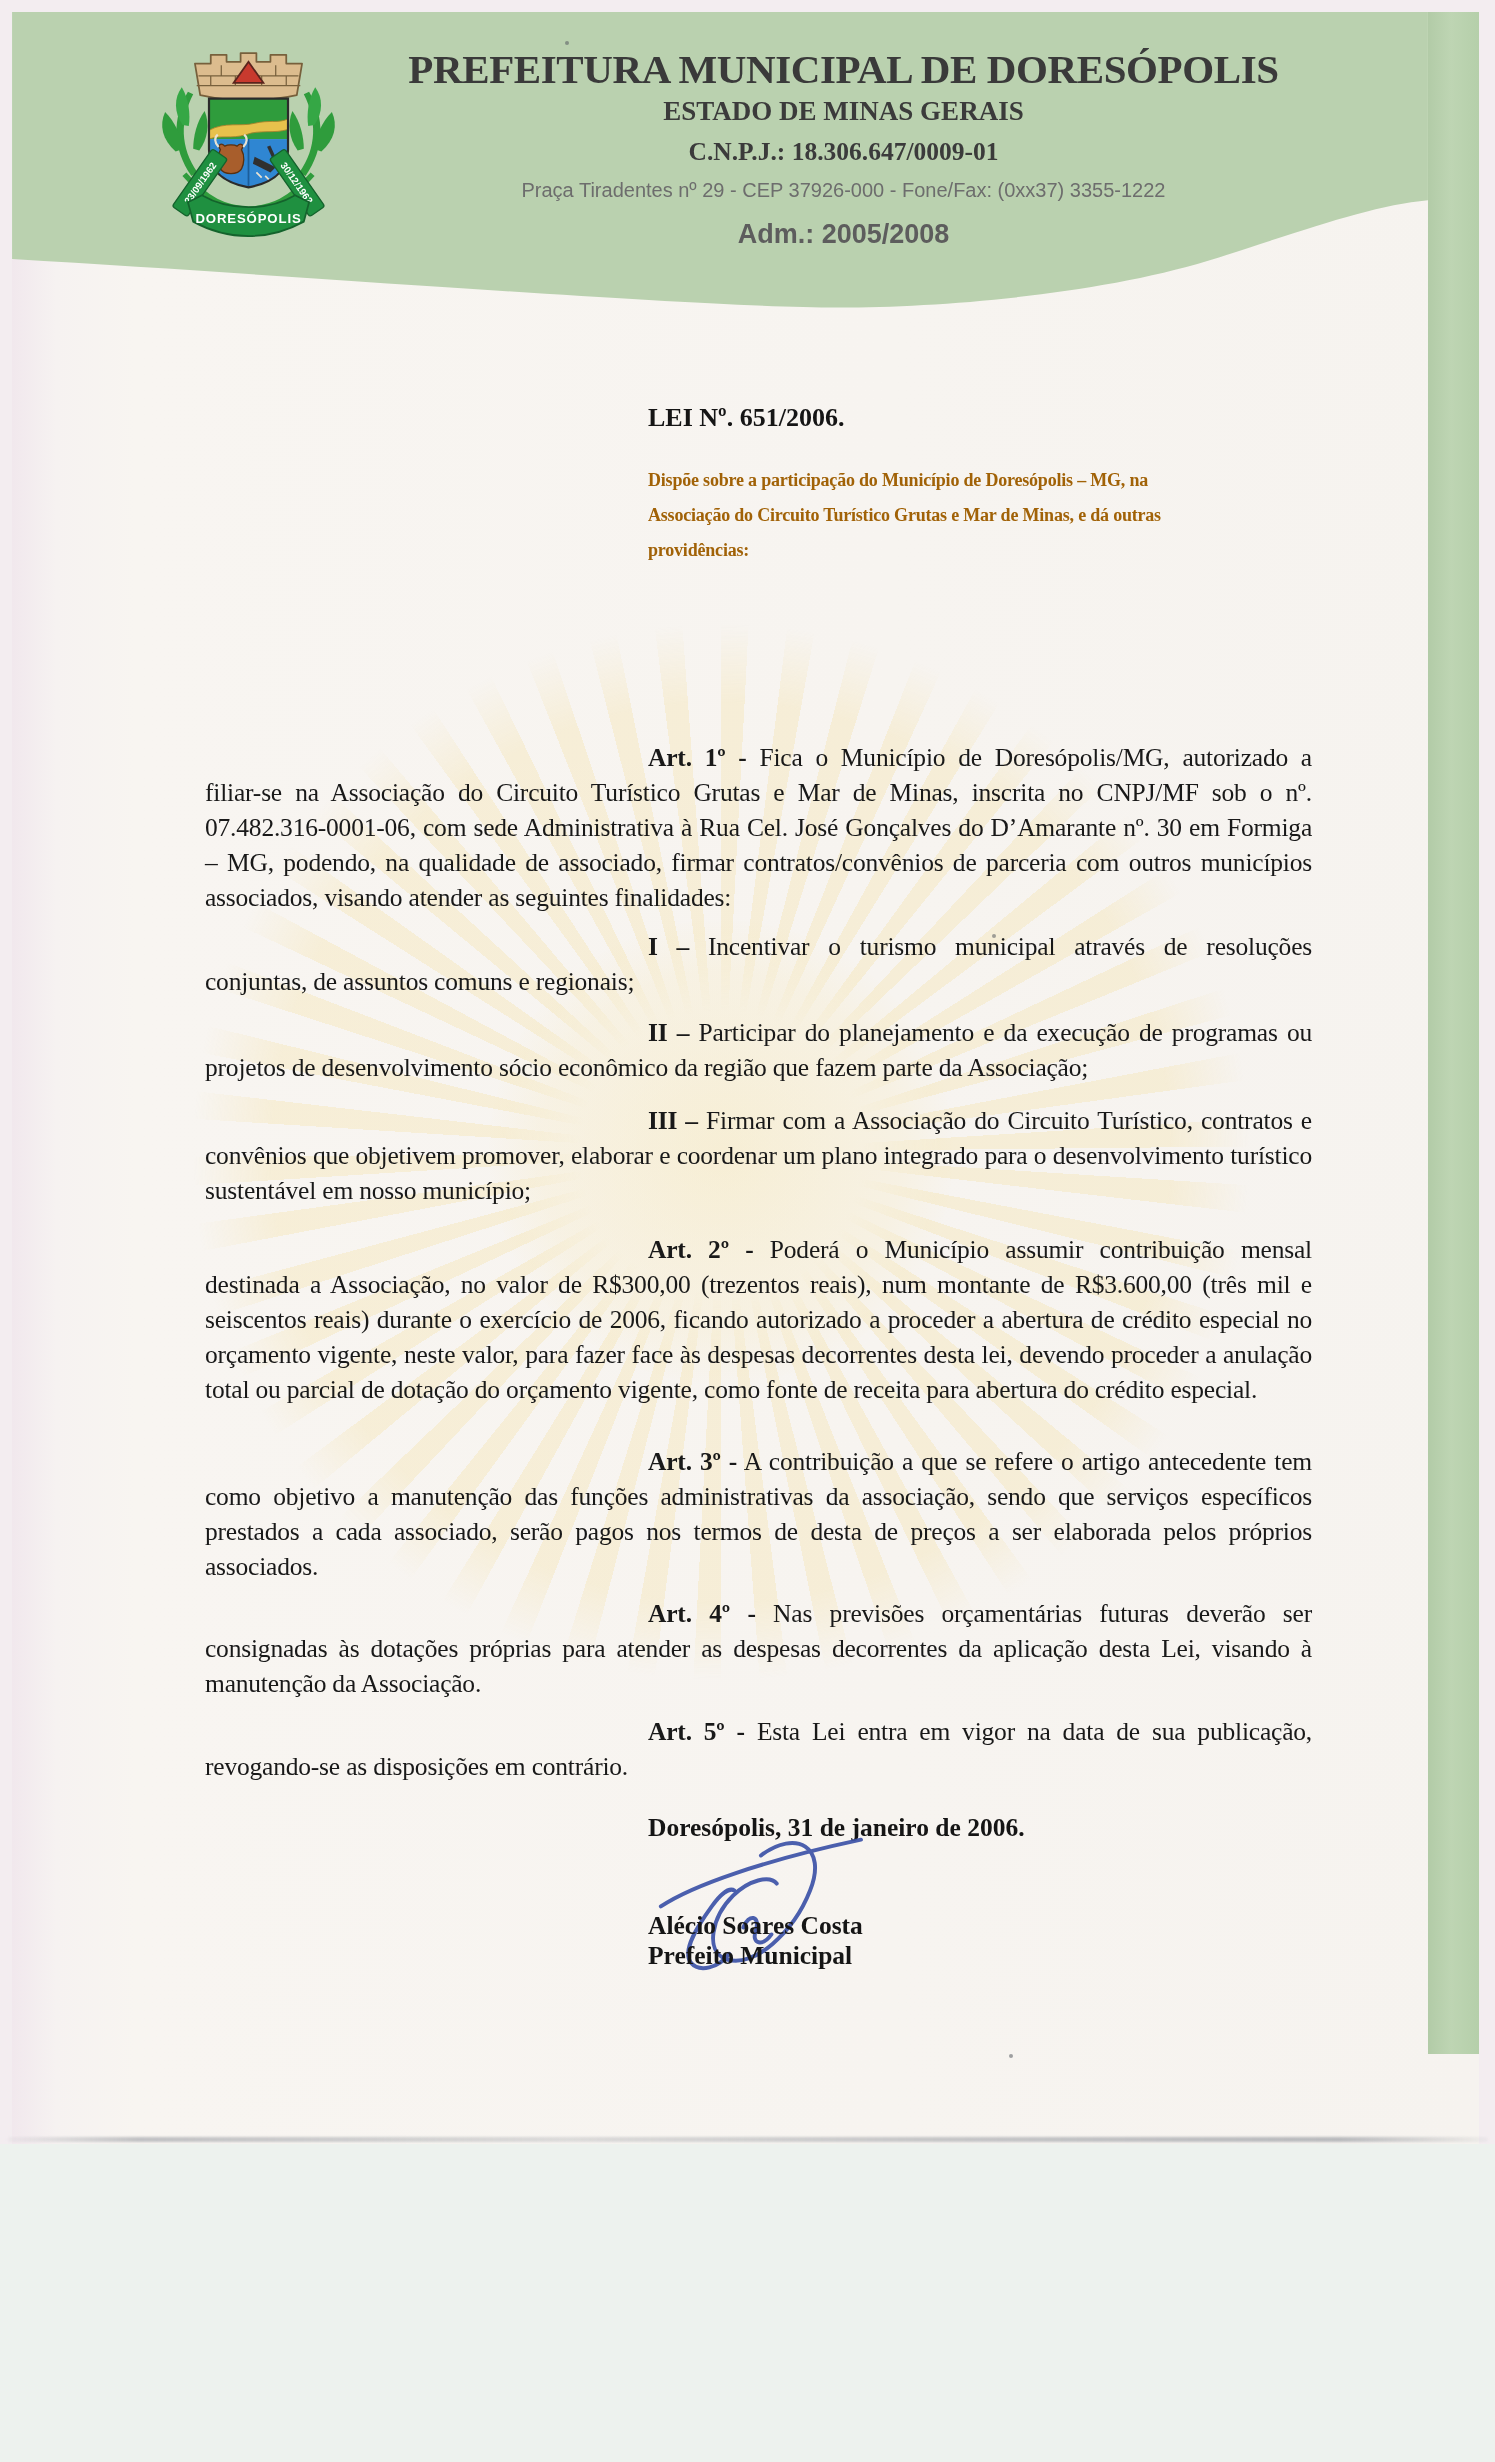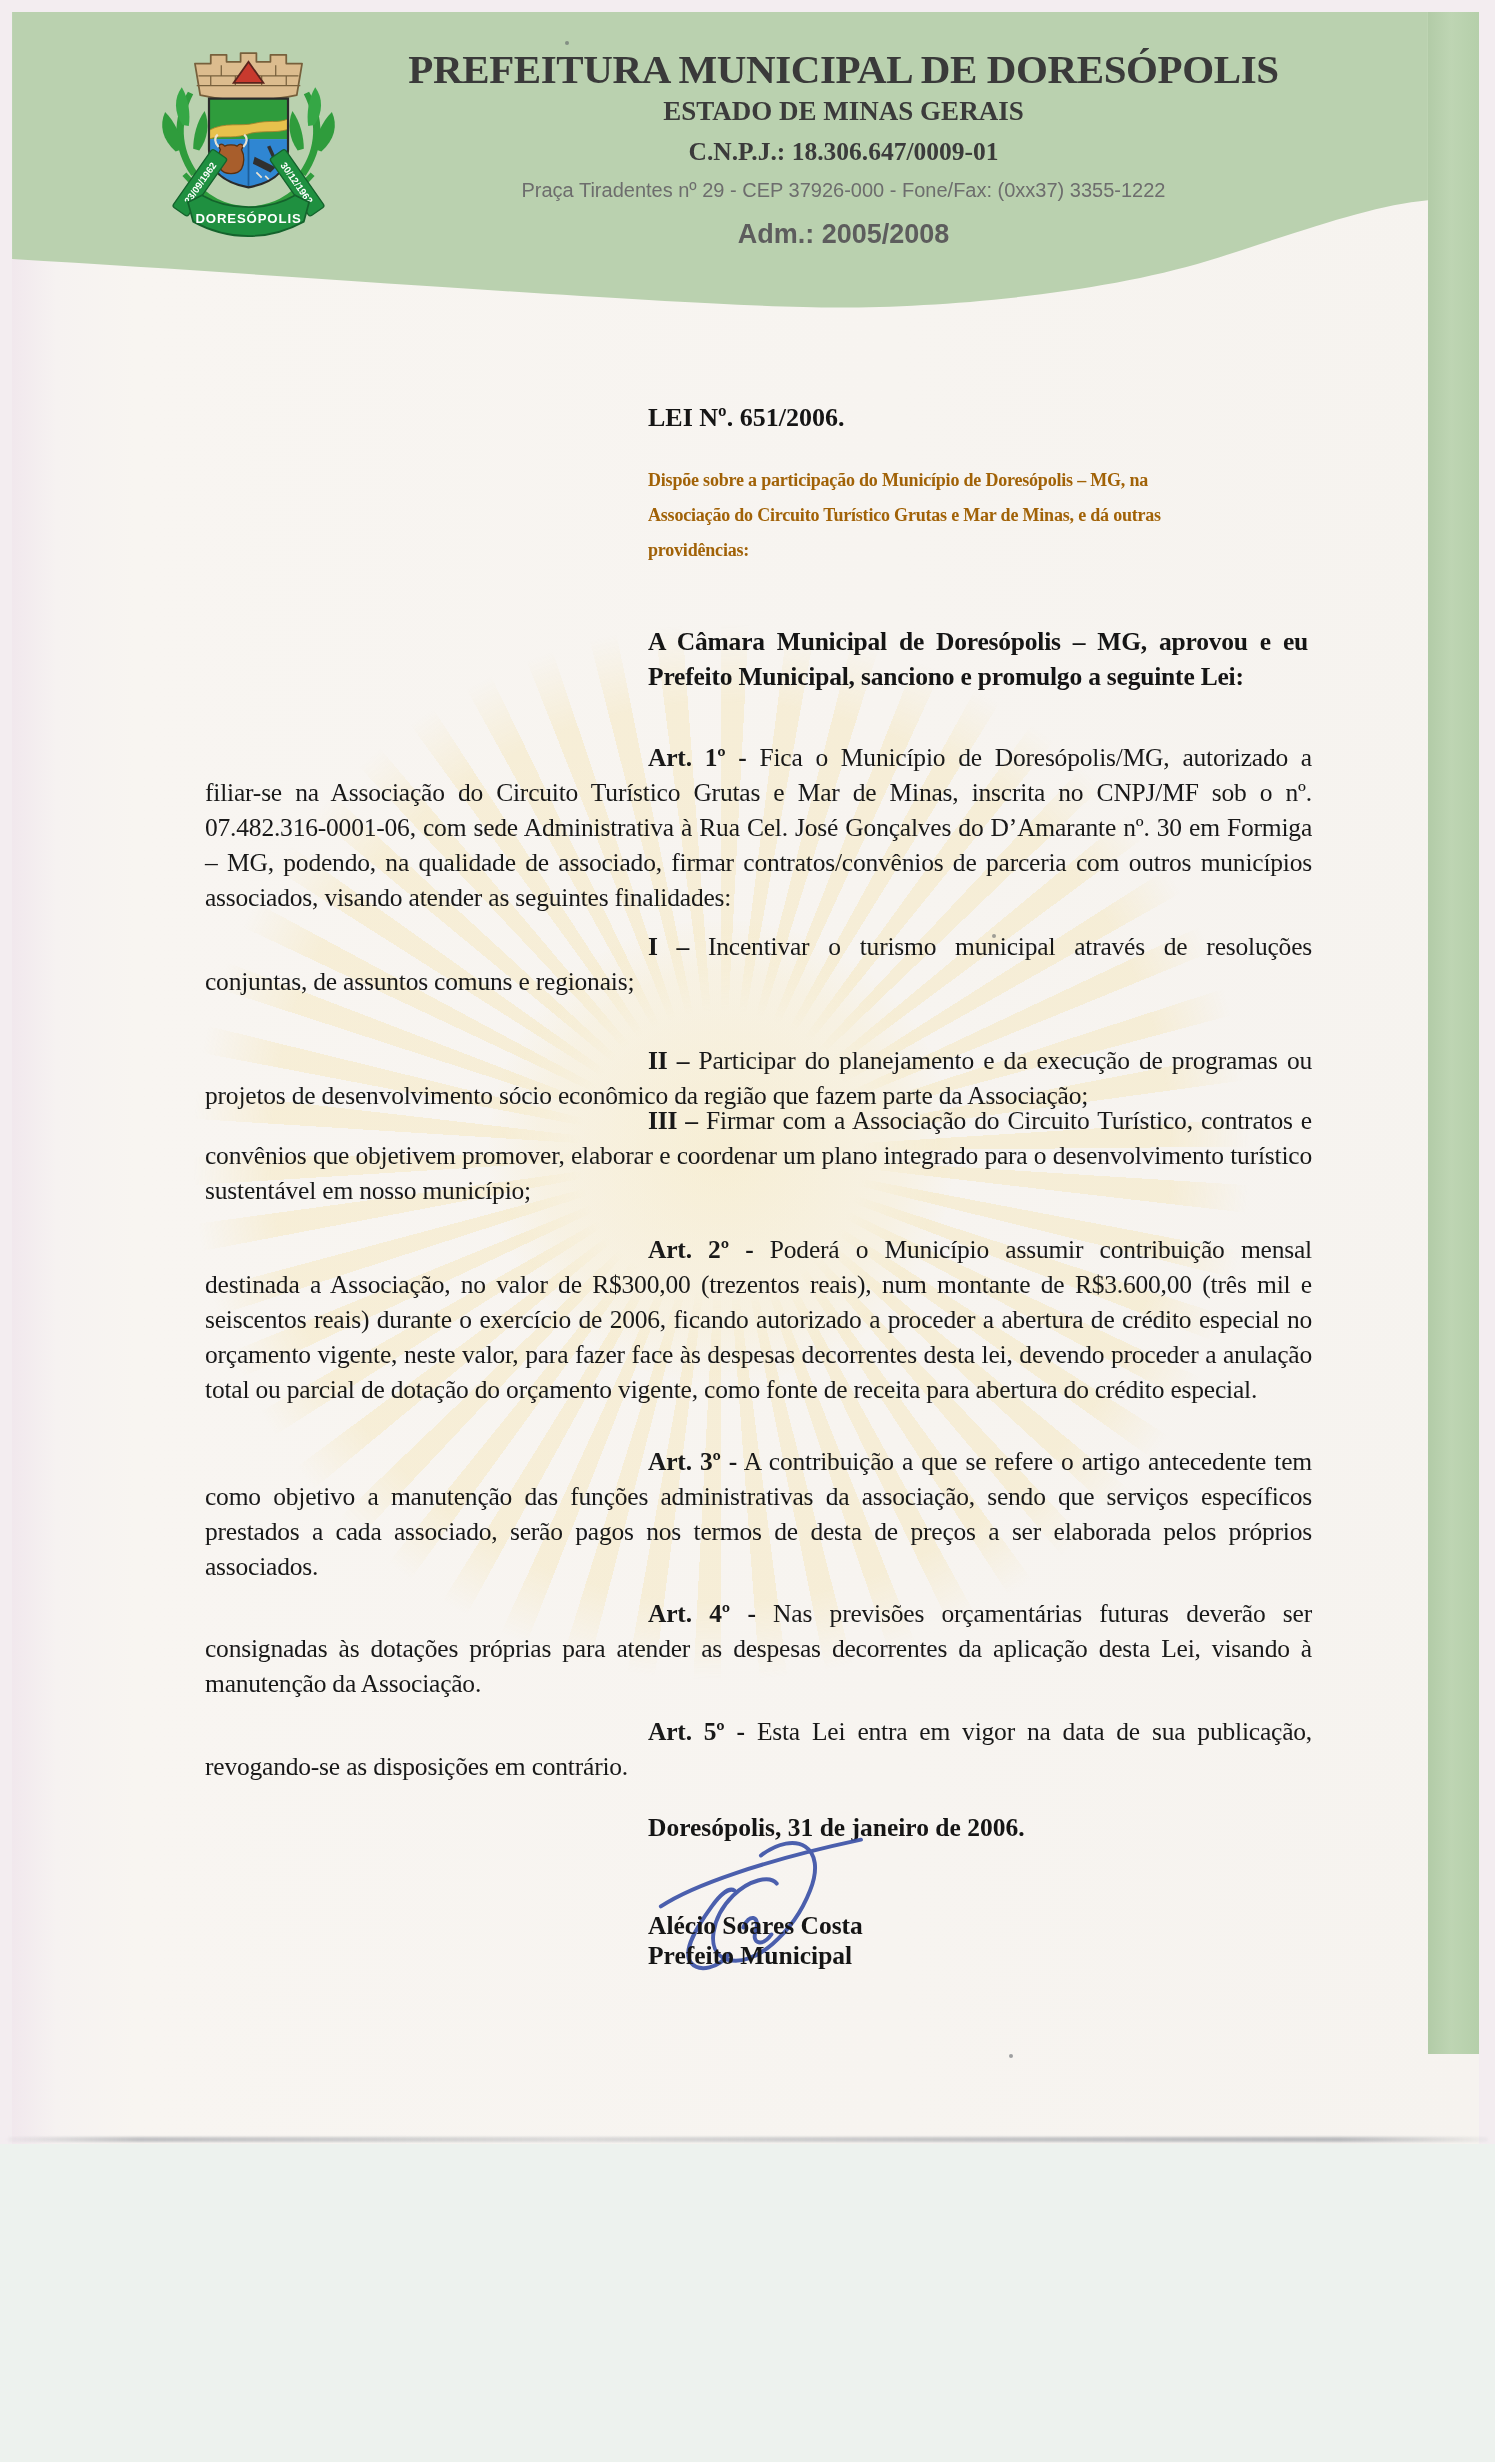--- a/index.html
+++ b/index.html
@@ -55,21 +55,21 @@
   .p{
     position:absolute;left:205px;width:1107px;margin:0;
     font-size:25.5px;line-height:35px;color:#191919;
     text-align:justify;text-indent:443px;letter-spacing:-0.2px;
   }
   .lbl{font-weight:700;}
   .lbl.roman{font-weight:600;}
   .lei{position:absolute;left:648px;top:403px;margin:0;font-size:26px;font-weight:700;color:#151515;}
   .preamble{position:absolute;left:648px;top:463px;width:547px;margin:0;font-size:18px;line-height:35px;font-weight:700;color:#a16207;text-align:left;letter-spacing:-0.2px;}
   .enact{position:absolute;left:648px;top:624px;width:660px;margin:0;font-size:25.5px;line-height:35px;font-weight:700;color:#151515;text-align:justify;letter-spacing:-0.2px;}
-  .y-art1{top:740px;} .y-it1{top:929px;} .y-it2{top:1015px;margin-top:28px;} .y-it3{top:1103px;}
+  .y-art1{top:740px;} .y-it1{top:929px;} .y-it2{top:1015px;} .y-it3{top:1103px;}
   .y-art2{top:1232px;} .y-art3{top:1444px;} .y-art4{top:1596px;} .y-art5{top:1714px;}
   .dateline{position:absolute;left:648px;top:1813px;margin:0;font-size:25.5px;font-weight:700;color:#151515;}
   .sig-name{position:absolute;left:648px;top:1911px;margin:0;font-size:25.5px;font-weight:700;color:#151515;}
   .sig-role{position:absolute;left:648px;top:1941px;margin:0;font-size:25.5px;font-weight:700;color:#151515;}
   .signature{position:absolute;left:631px;top:1822px;}
   .speck{position:absolute;width:4.4px;height:4.4px;border-radius:50%;background:#55595f;opacity:.55;}
 </style>
 </head>
 <body>
 
@@ -146,21 +146,20 @@
     <div class="h-cnpj">C.N.P.J.: 18.306.647/0009-01</div>
     <div class="h-addr">Praça Tiradentes nº 29 - CEP 37926-000 - Fone/Fax: (0xx37) 3355-1222</div>
     <div class="h-adm">Adm.: 2005/2008</div>
   </div>
 
   <div class="wm-rays"></div>
   <div class="wm-core"></div>
 
   <p class="lei">LEI Nº. 651/2006.</p>
   <p class="preamble">Dispõe sobre a participação do Município de Doresópolis – MG, na Associação do Circuito Turístico Grutas e Mar de Minas, e dá outras providências:</p>
-  <p class="enact">A Câmara Municipal de Doresópolis – MG, aprovou e eu Prefeito Municipal, sanciono e promulgo a seguinte Lei:</p>
 
   <p class="p y-art1"><span class="lbl">Art. 1º -</span><span> Fica o Município de Doresópolis/MG, autorizado a filiar-se na Associação do Circuito Turístico Grutas e Mar de Minas, inscrita no CNPJ/MF sob o nº. 07.482.316-0001-06, com sede Administrativa à Rua Cel. José Gonçalves do D’Amarante nº. 30 em Formiga – MG, podendo, na qualidade de associado, firmar contratos/convênios de parceria com outros municípios associados, visando atender as seguintes finalidades:</span></p>
   <p class="p y-it1"><span class="lbl roman">I –</span><span> Incentivar o turismo municipal através de resoluções conjuntas, de assuntos comuns e regionais;</span></p>
   <p class="p y-it2"><span class="lbl roman">II –</span><span> Participar do planejamento e da execução de programas ou projetos de desenvolvimento sócio econômico da região que fazem parte da Associação;</span></p>
   <p class="p y-it3"><span class="lbl roman">III –</span><span> Firmar com a Associação do Circuito Turístico, contratos e convênios que objetivem promover, elaborar e coordenar um plano integrado para o desenvolvimento turístico sustentável em nosso município;</span></p>
   <p class="p y-art2"><span class="lbl">Art. 2º -</span><span> Poderá o Município assumir contribuição mensal destinada a Associação, no valor de R$300,00 (trezentos reais), num montante de R$3.600,00 (três mil e seiscentos reais) durante o exercício de 2006, ficando autorizado a proceder a abertura de crédito especial no orçamento vigente, neste valor, para fazer face às despesas decorrentes desta lei, devendo proceder a anulação total ou parcial de dotação do orçamento vigente, como fonte de receita para abertura do crédito especial.</span></p>
   <p class="p y-art3"><span class="lbl">Art. 3º -</span><span> A contribuição a que se refere o artigo antecedente tem como objetivo a manutenção das funções administrativas da associação, sendo que serviços específicos prestados a cada associado, serão pagos nos termos de desta de preços a ser elaborada pelos próprios associados.</span></p>
   <p class="p y-art4"><span class="lbl">Art. 4º -</span><span> Nas previsões orçamentárias futuras deverão ser consignadas às dotações próprias para atender as despesas decorrentes da aplicação desta Lei, visando à manutenção da Associação.</span></p>
   <p class="p y-art5"><span class="lbl">Art. 5º -</span><span> Esta Lei entra em vigor na data de sua publicação, revogando-se as disposições em contrário.</span></p>
 

